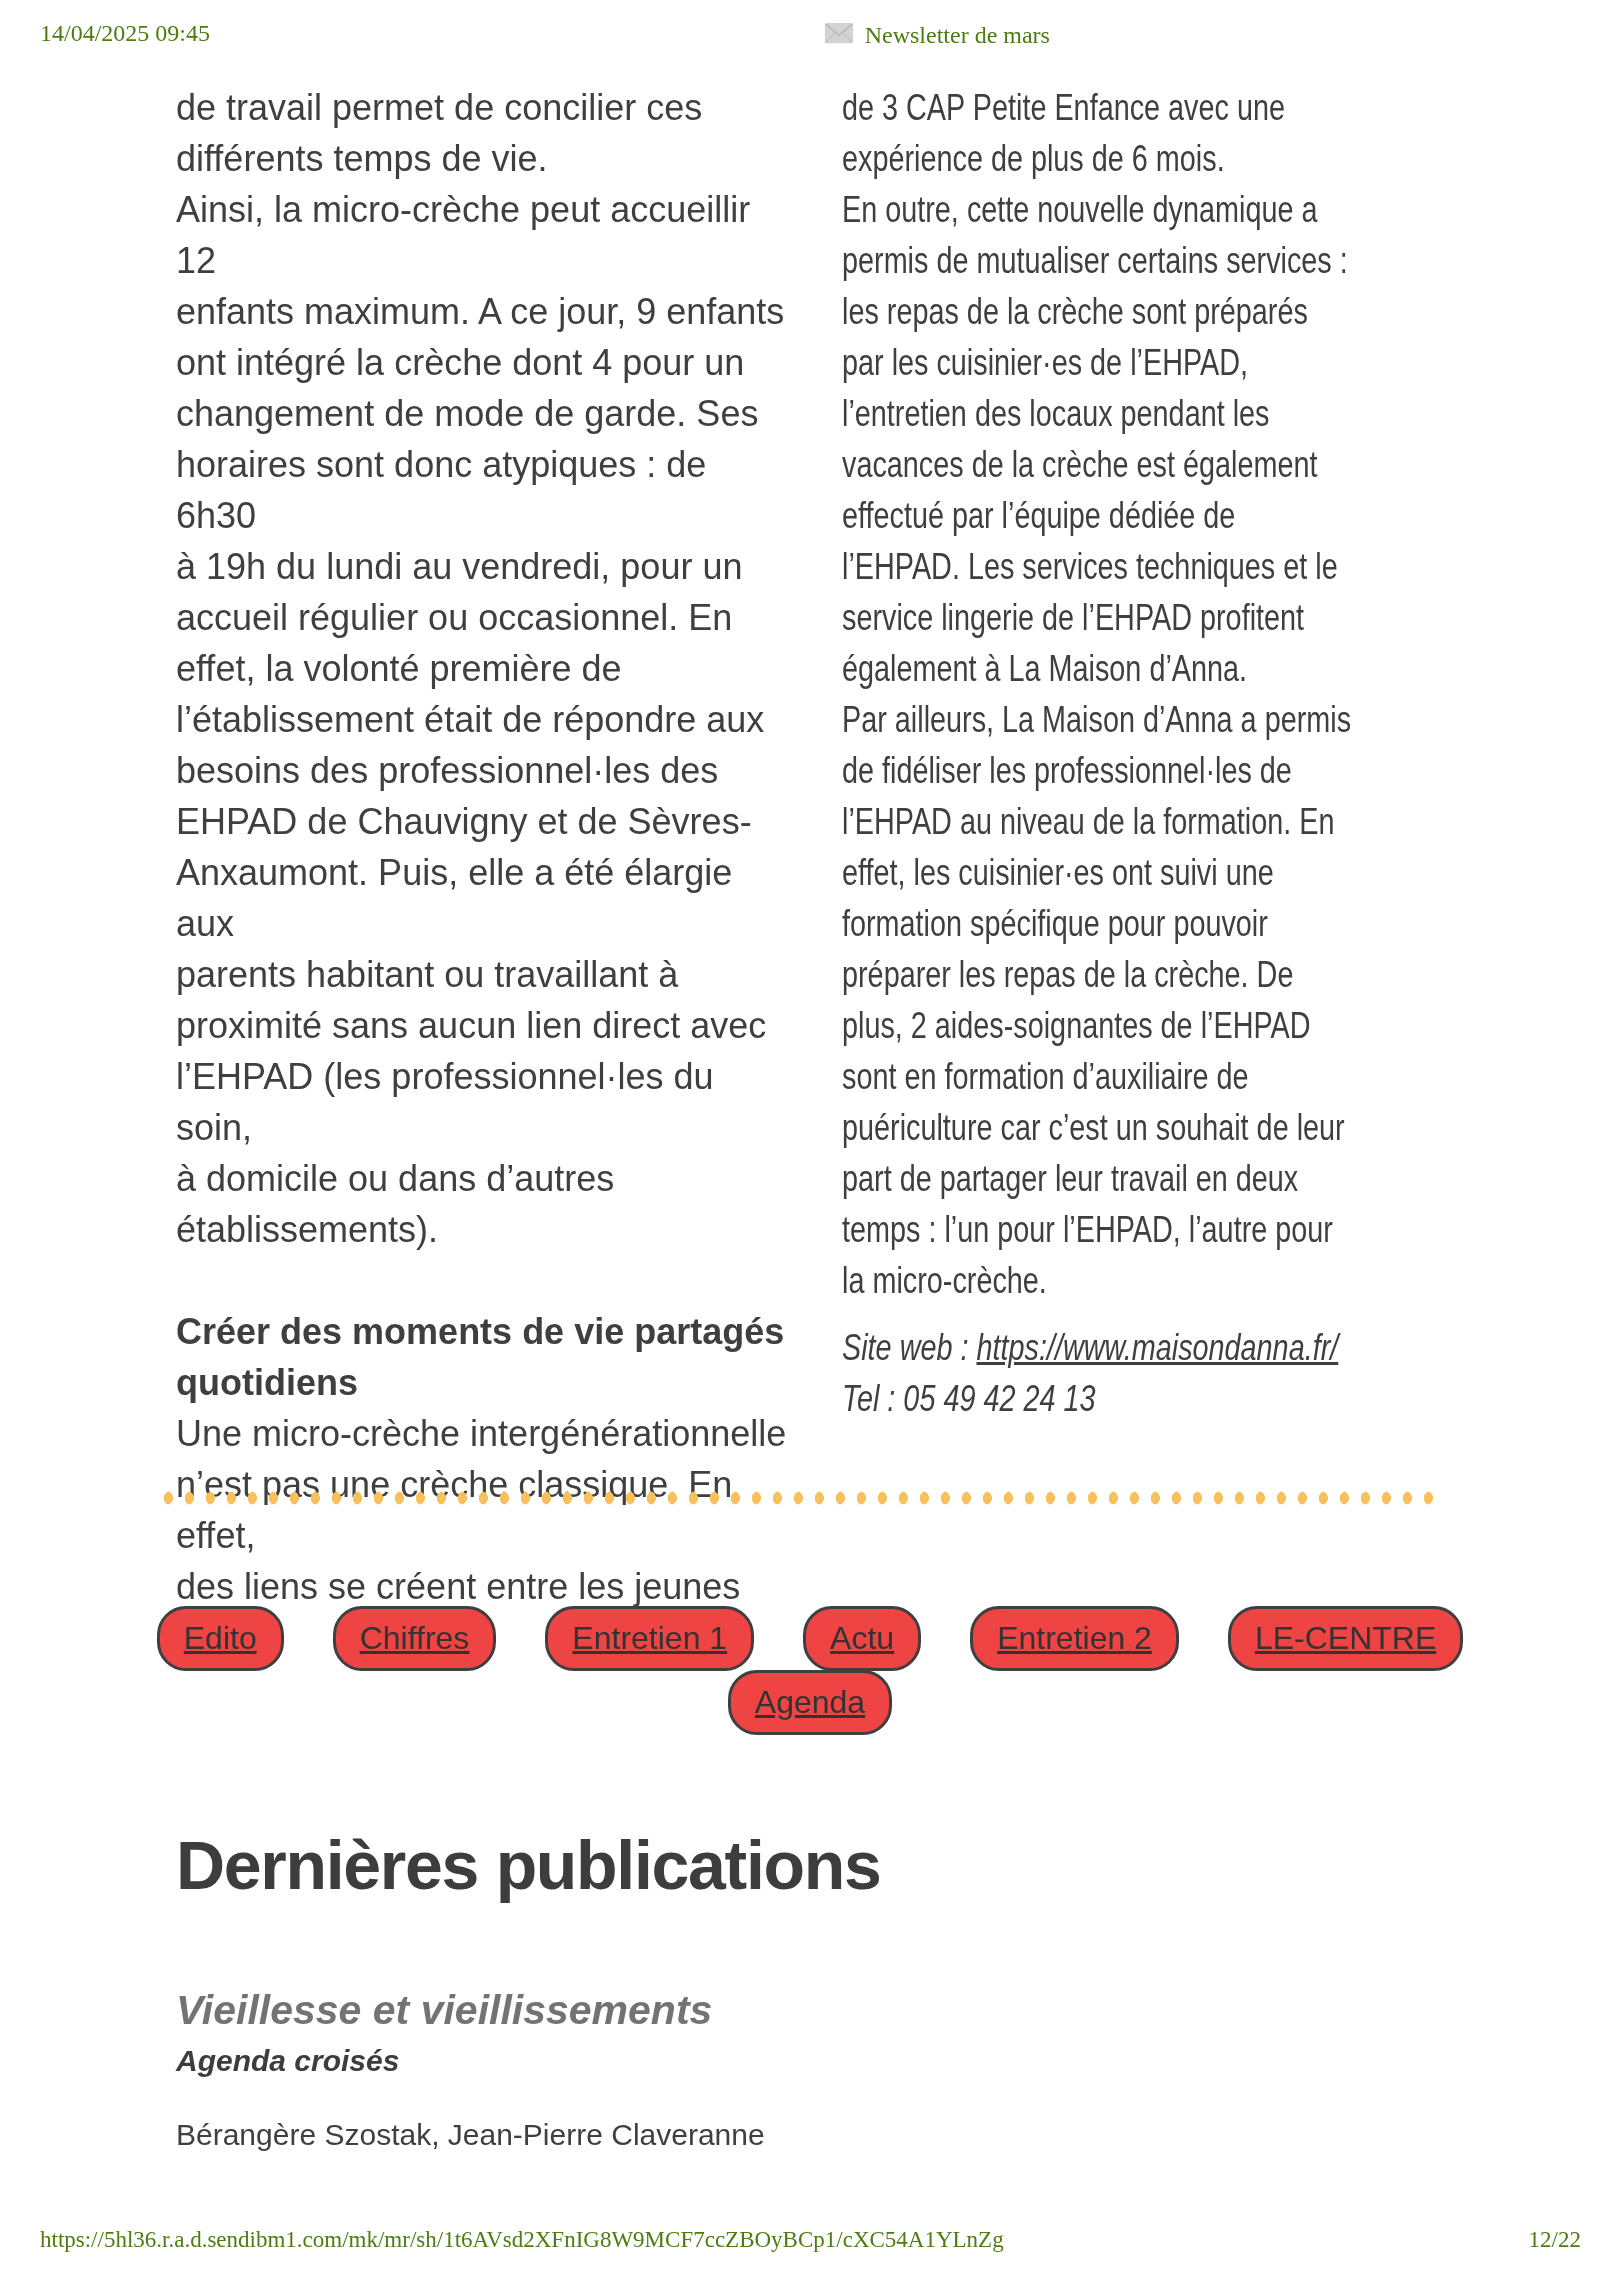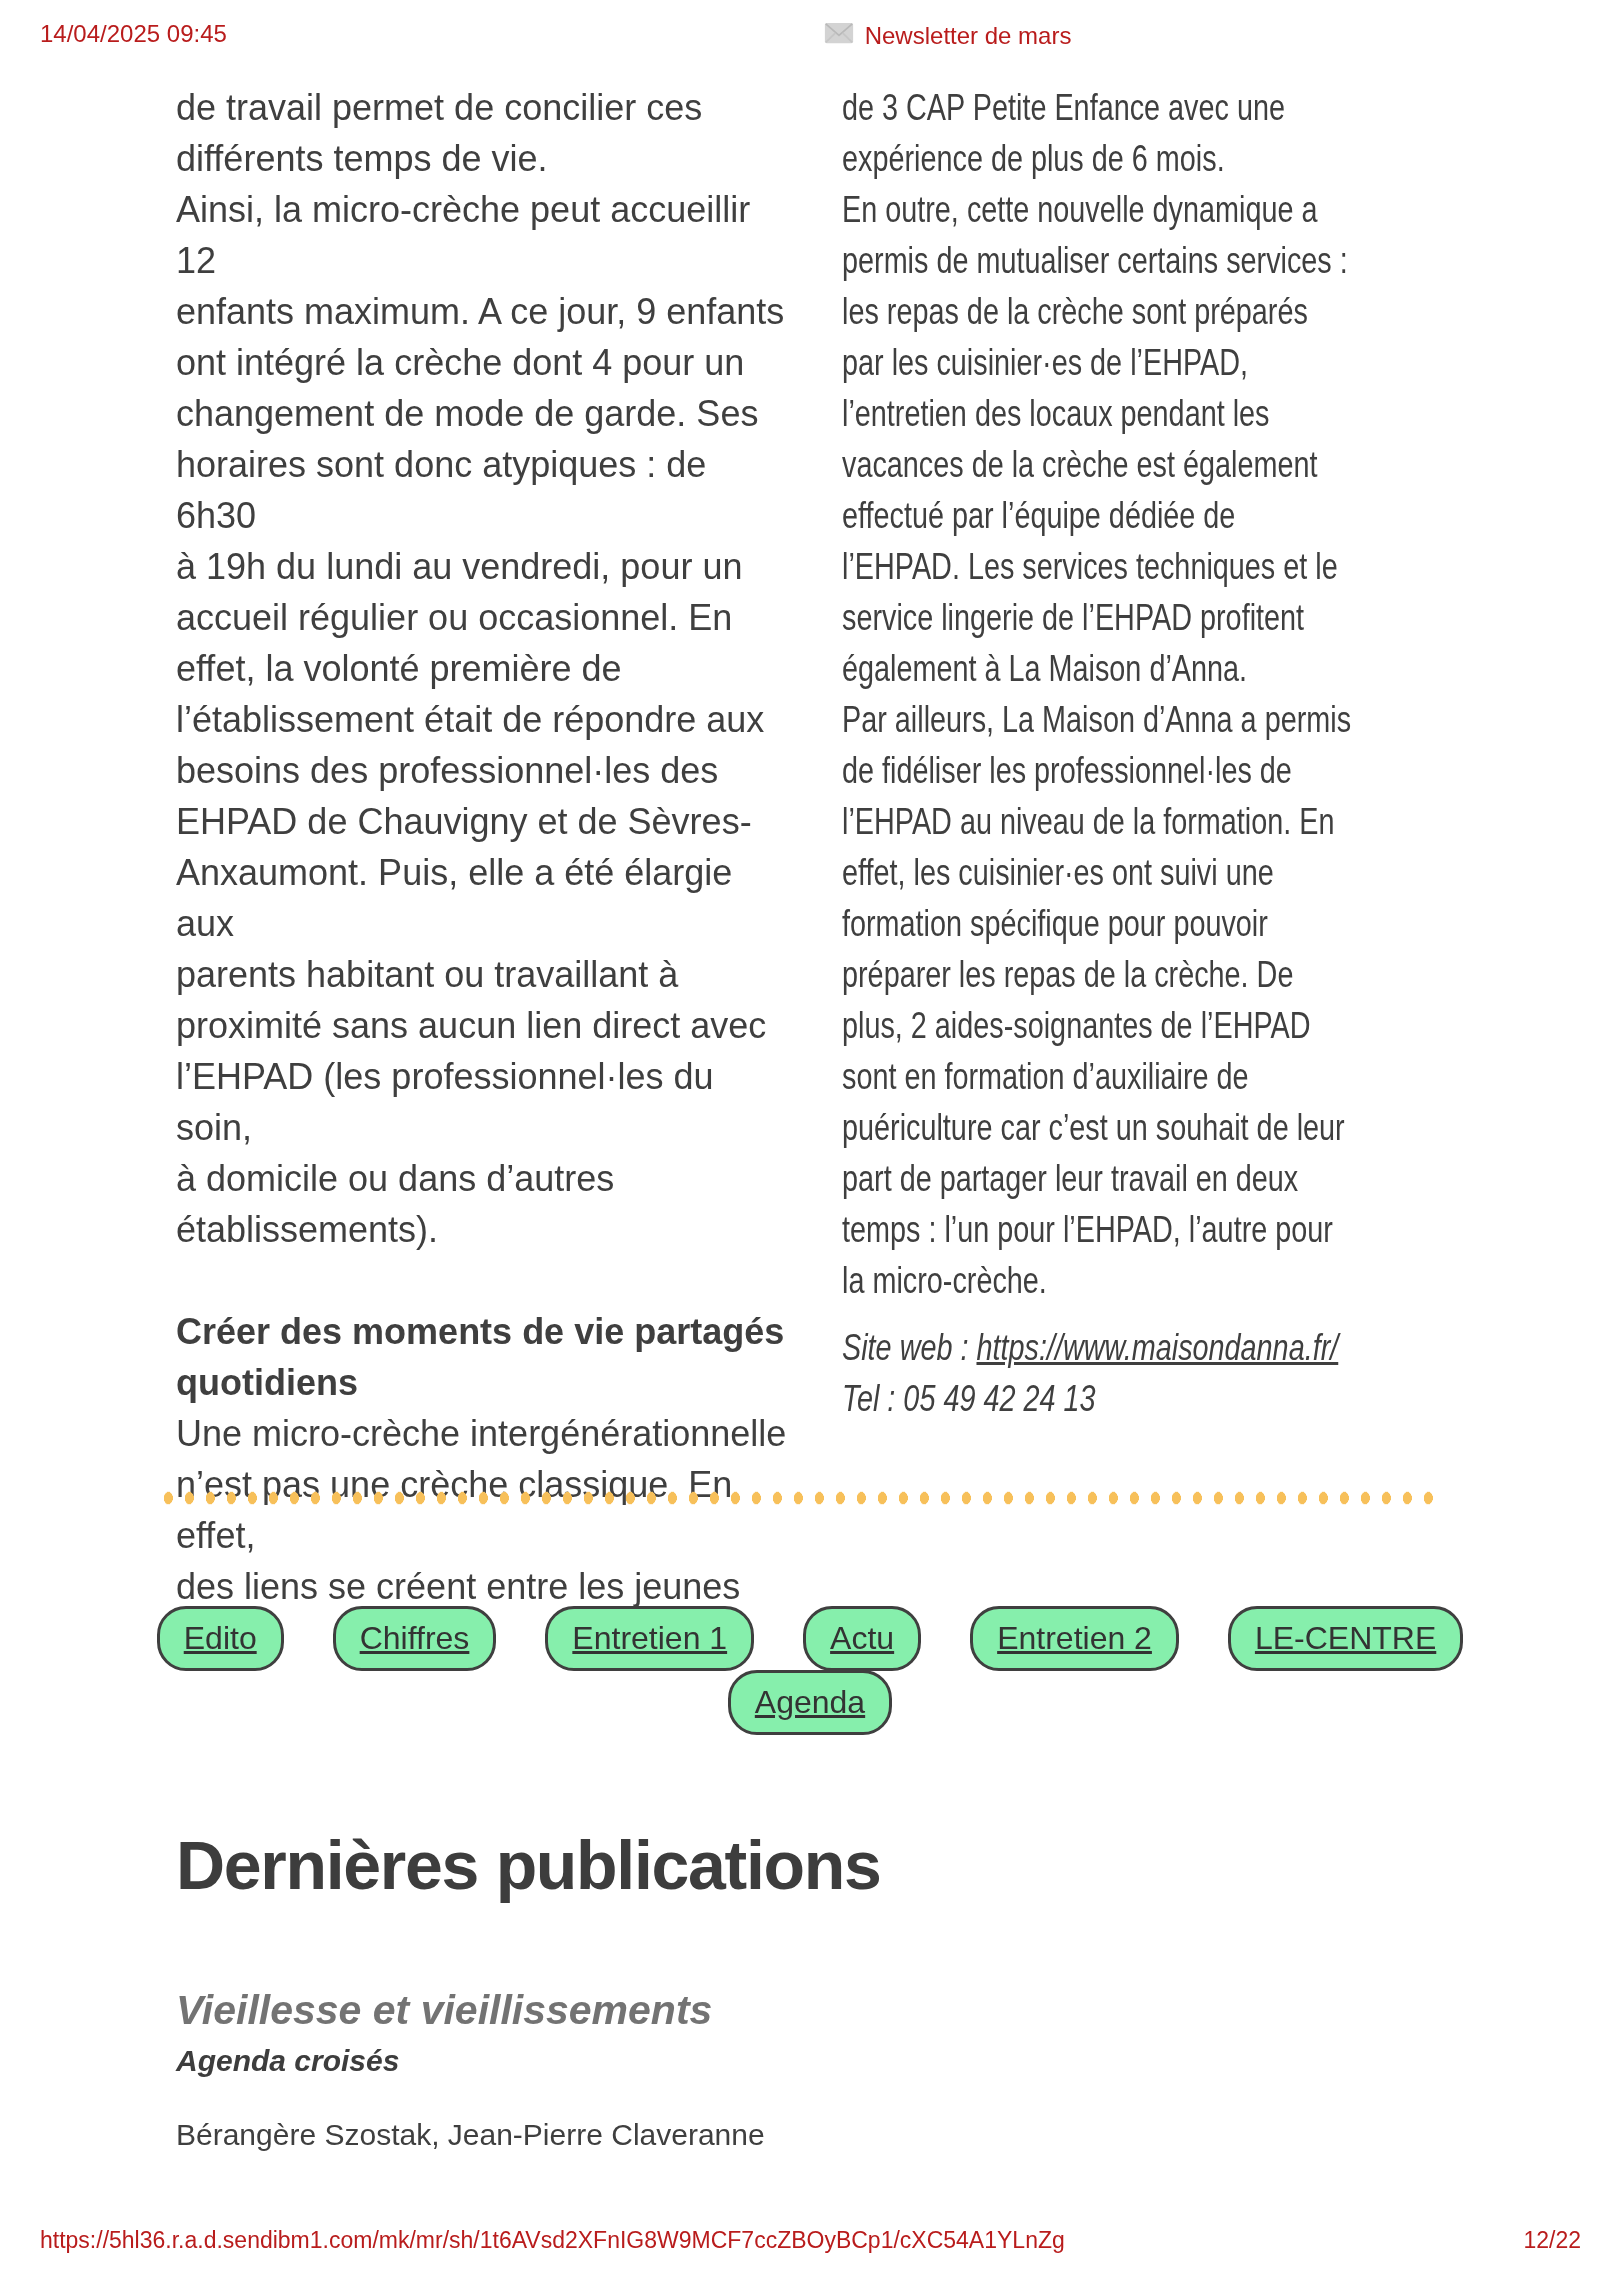--- a/index.html
+++ b/index.html
@@ -7,22 +7,22 @@
     position:relative;
     width:1620px;height:2293px;
     background:#ffffff;
     font-family:"Liberation Sans",sans-serif;
     color:#3f3f3f;
     overflow:hidden;
   }
   
   .print-chrome{
     position:absolute;
-    font-family:Liberation Sans, sans-serif;
-    font-size:24px;color:#b91c1c;
+    font-family:Liberation Serif, serif;
+    font-size:24px;color:#4d7c0f;
   }
   #print-date{left:40px;top:19.7px;}
   #print-title{left:824px;top:21.5px;display:flex;align-items:center;gap:10.7px;justify-content:flex-end;}
   #print-title .env{flex:0 0 auto;display:block;}
   #footer-url{left:40px;top:2227px;font-size:23px;}
   #footer-page{right:39px;top:2227px;font-size:23px;}
   
   #columns{
     position:absolute;left:176px;top:82px;width:1276px;
     display:flex;
@@ -41,21 +41,21 @@
     width:1279px;height:19.7px;
     background-image:radial-gradient(ellipse 4.5px 6.3px at 5.4px 9.9px,#f7c05a 97%,rgba(0,0,0,0) 100%);
     background-size:21px 19.7px;background-repeat:repeat-x;
   }
   
   #nav{position:absolute;left:0;top:1606px;width:1620px;}
   .nav-row{display:flex;justify-content:center;gap:49px;}
   .nav-row + .nav-row{margin-top:-1.8px;}
   .nav-btn{
     display:inline-block;
-    background:#86efac;
+    background:#ef4444;
     border:3.6px solid #3f3f3f;
     border-radius:29px;
     padding:9.9px 24px 11.6px 24px;
     font-size:32px;line-height:38px;
     color:#333333;
     text-decoration:underline;
     cursor:pointer;
     text-align:right;
   }
   

